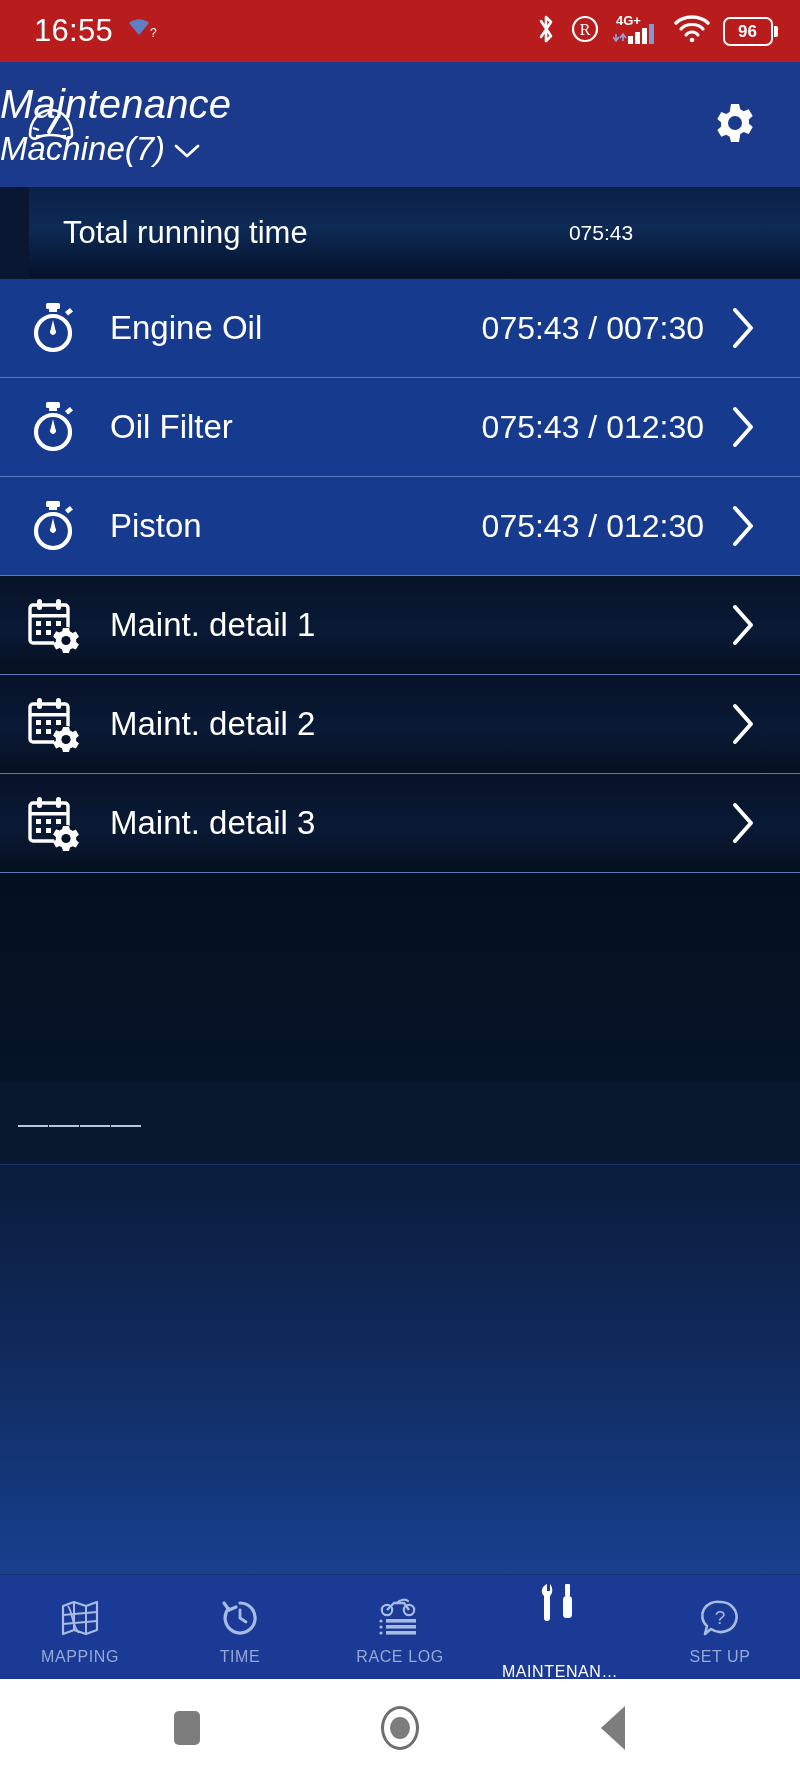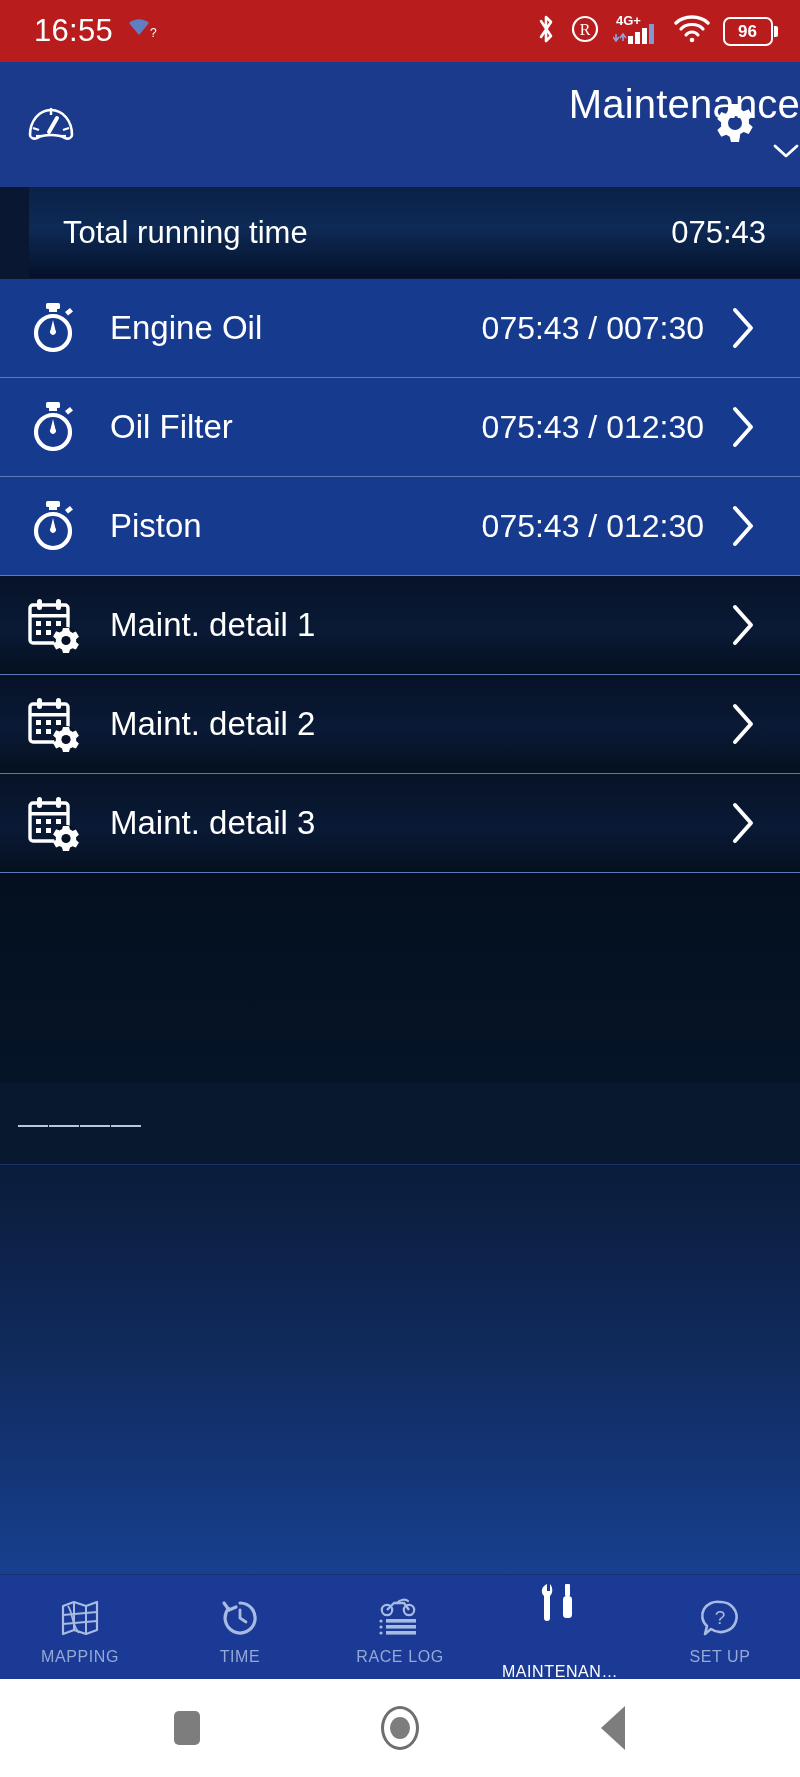--- a/index.html
+++ b/index.html
@@ -90,23 +90,24 @@
   .header-icon-btn {
     width: 70px;
     height: 70px;
     display: flex;
     align-items: center;
     justify-content: center;
     flex: none;
   }
   .header-titles {
     position: absolute;
-    left: 16px; right: 0;
-    text-align: right;
+    left: 0; right: 0;
+    text-align: left;
     pointer-events: none;
+    font-style: italic;
   }
   .header-title {
     color: #ffffff;
     font-size: 40px;
     line-height: 48px;
     letter-spacing: 0.2px;
   }
   .header-sub {
     color: #ffffff;
     font-size: 33px;
@@ -128,23 +129,23 @@
     border-bottom: 1px solid #0a1a38;
     margin-left: 29px;
   }
   .total-label {
     color: #ffffff;
     font-size: 31px;
     flex: 1;
   }
   .total-value {
     color: #ffffff;
-    font-size: 31px;
+    font-size: 21px;
     width: 330px;
-    text-align: right;
+    text-align: center;
   }
 
   
   .list-area { flex: none; }
 
   .row {
     height: 99px;
     display: flex;
     align-items: center;
     padding: 0 40px 0 22px;
@@ -380,20 +381,21 @@
           <line x1="11" y1="39" x2="17" y2="39" stroke="#ffffff" stroke-width="2.2"></line>
           <line x1="41" y1="39" x2="35" y2="39" stroke="#ffffff" stroke-width="2.2"></line>
           <path d="M32 21 L24 35" stroke="#ffffff" stroke-width="4" stroke-linecap="round"></path>
         </svg>
       </span>
     </div>
 
     <div class="header-titles">
       <div class="header-title">Maintenance</div>
       <div class="header-sub">
+        <span>Machine(7)</span>
         <span>
           <svg width="28" height="18" viewBox="0 0 28 18">
             <path d="M3 4 L14 14 L25 4" fill="none" stroke="#ffffff" stroke-width="2.8" stroke-linecap="round" stroke-linejoin="round"></path>
           </svg>
         </span>
       </div>
     </div>
 
     <div class="header-icon-btn">
       <span>

